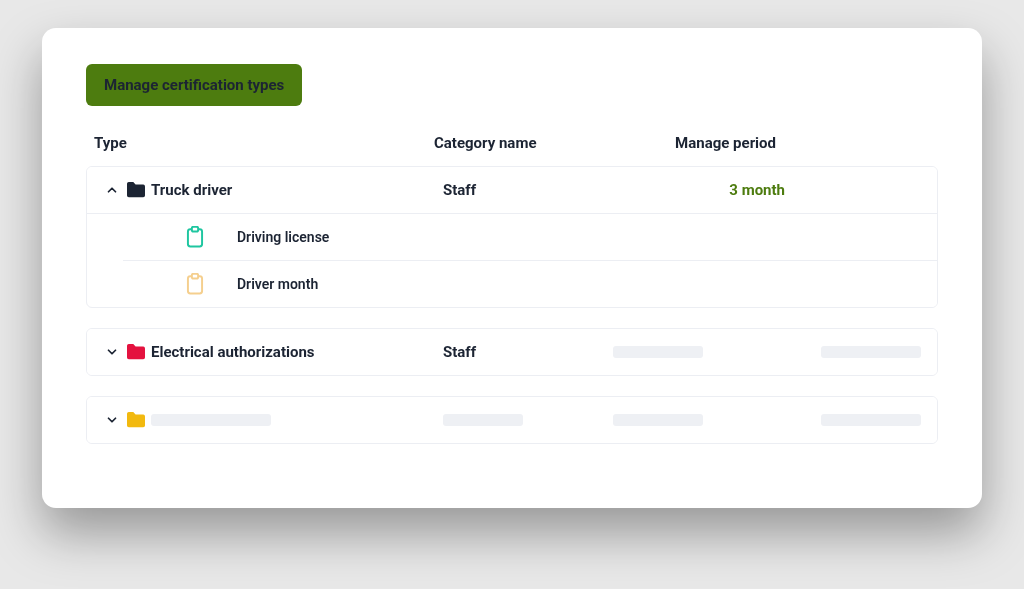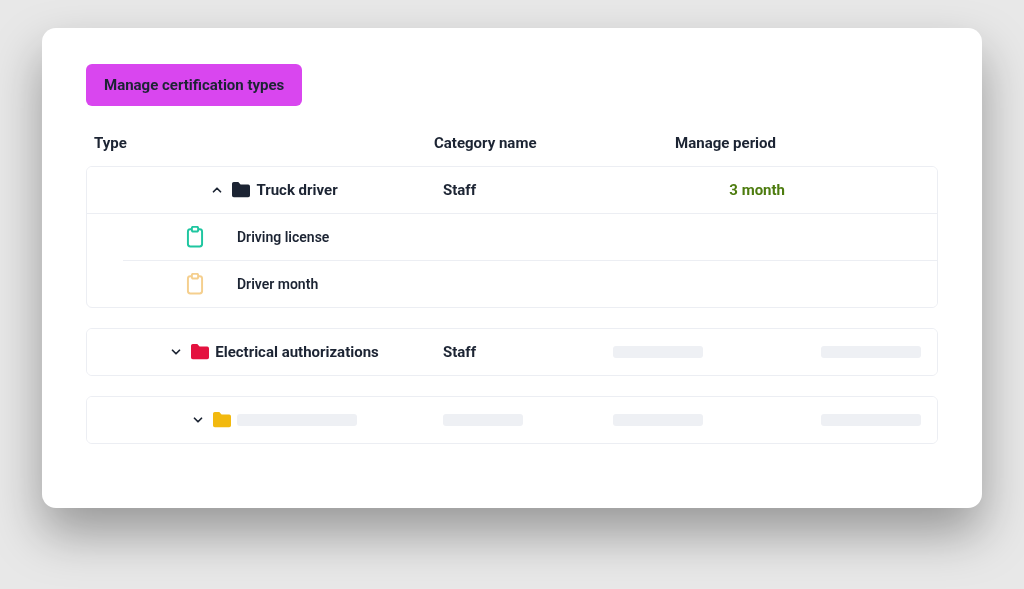--- a/index.html
+++ b/index.html
@@ -15,21 +15,21 @@
   }
   .card {
     width: 940px;
     background: #fff;
     border-radius: 14px;
     box-shadow: 0 25px 50px rgba(0,0,0,0.35);
     padding: 36px 44px 44px 44px;
   }
   .pill {
     display: inline-block;
-    background: #d946ef;
+    background: #4d7c0f;
     color: #1c2433;
     font-weight: 700;
     font-size: 15px;
     padding: 12px 18px;
     border-radius: 6px;
     margin-bottom: 28px;
   }
   .head {
     display: grid;
     grid-template-columns: 340px 170px 180px 1fr;
@@ -48,21 +48,21 @@
   .row {
     display: grid;
     grid-template-columns: 340px 170px 180px 1fr;
     align-items: center;
     padding: 14px 16px;
     background: #fff;
     border-bottom: 1px solid #eceef3;
   }
   .row:last-child { border-bottom: none; }
   .row-outer.single .row { border-bottom: none; }
-  .cat-cell { display: flex; align-items: center; gap: 4px; justify-content: center; }
+  .cat-cell { display: flex; align-items: center; gap: 4px; }
   .chevron {
     width: 18px; height: 18px;
     display:flex;align-items:center;justify-content:center;
     color:#1c2433;
   }
   .chevron svg { width: 14px; height: 14px; }
   .folder { width: 22px; height: 18px; display:flex;align-items:center;}
   .folder svg { width: 22px; height: 18px; }
   .clip { width: 20px; height: 22px; display:flex;align-items:center;}
   .clip svg { width: 20px; height: 22px; }

